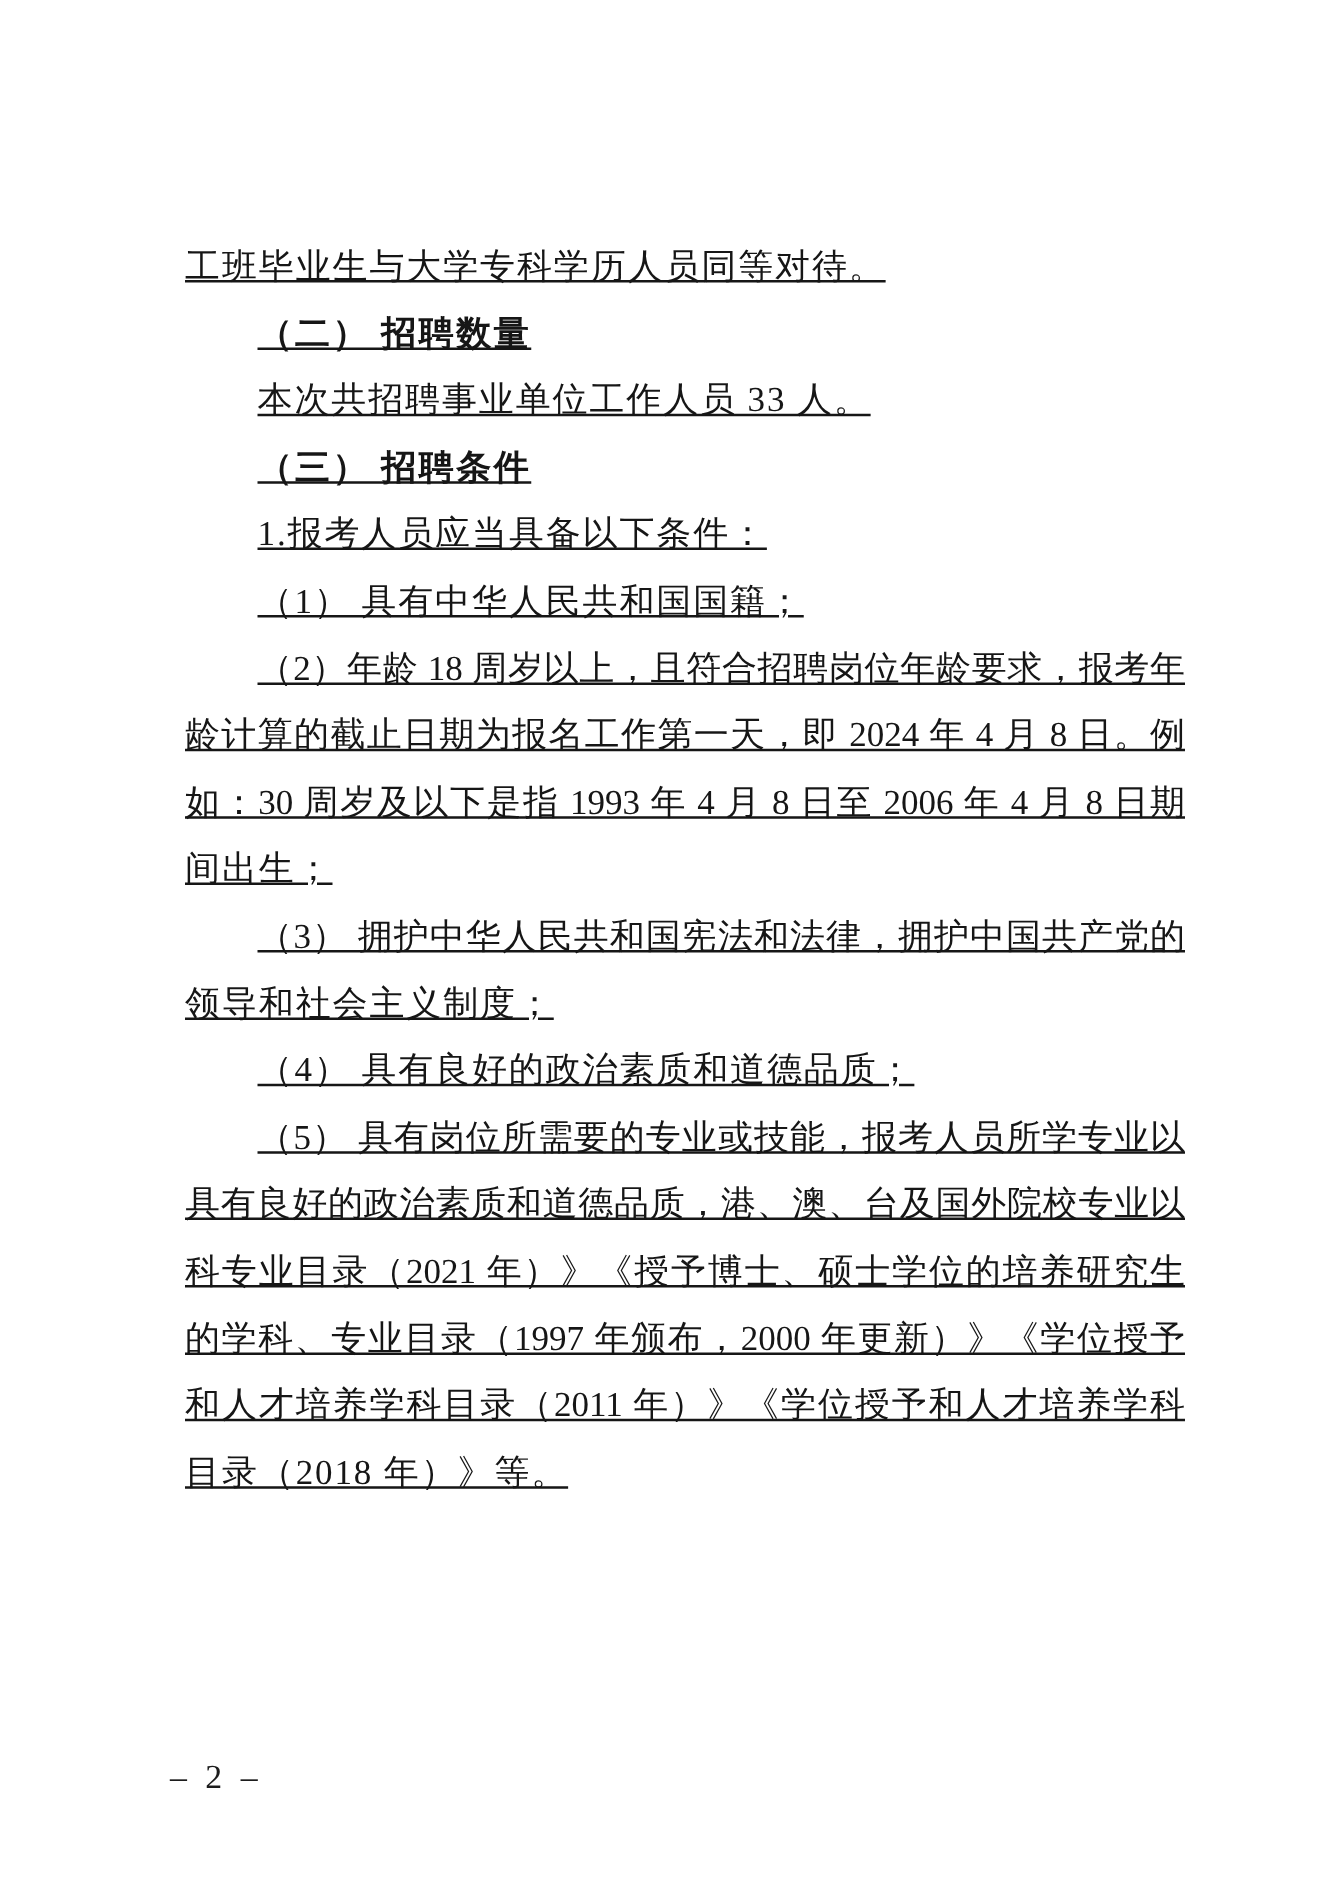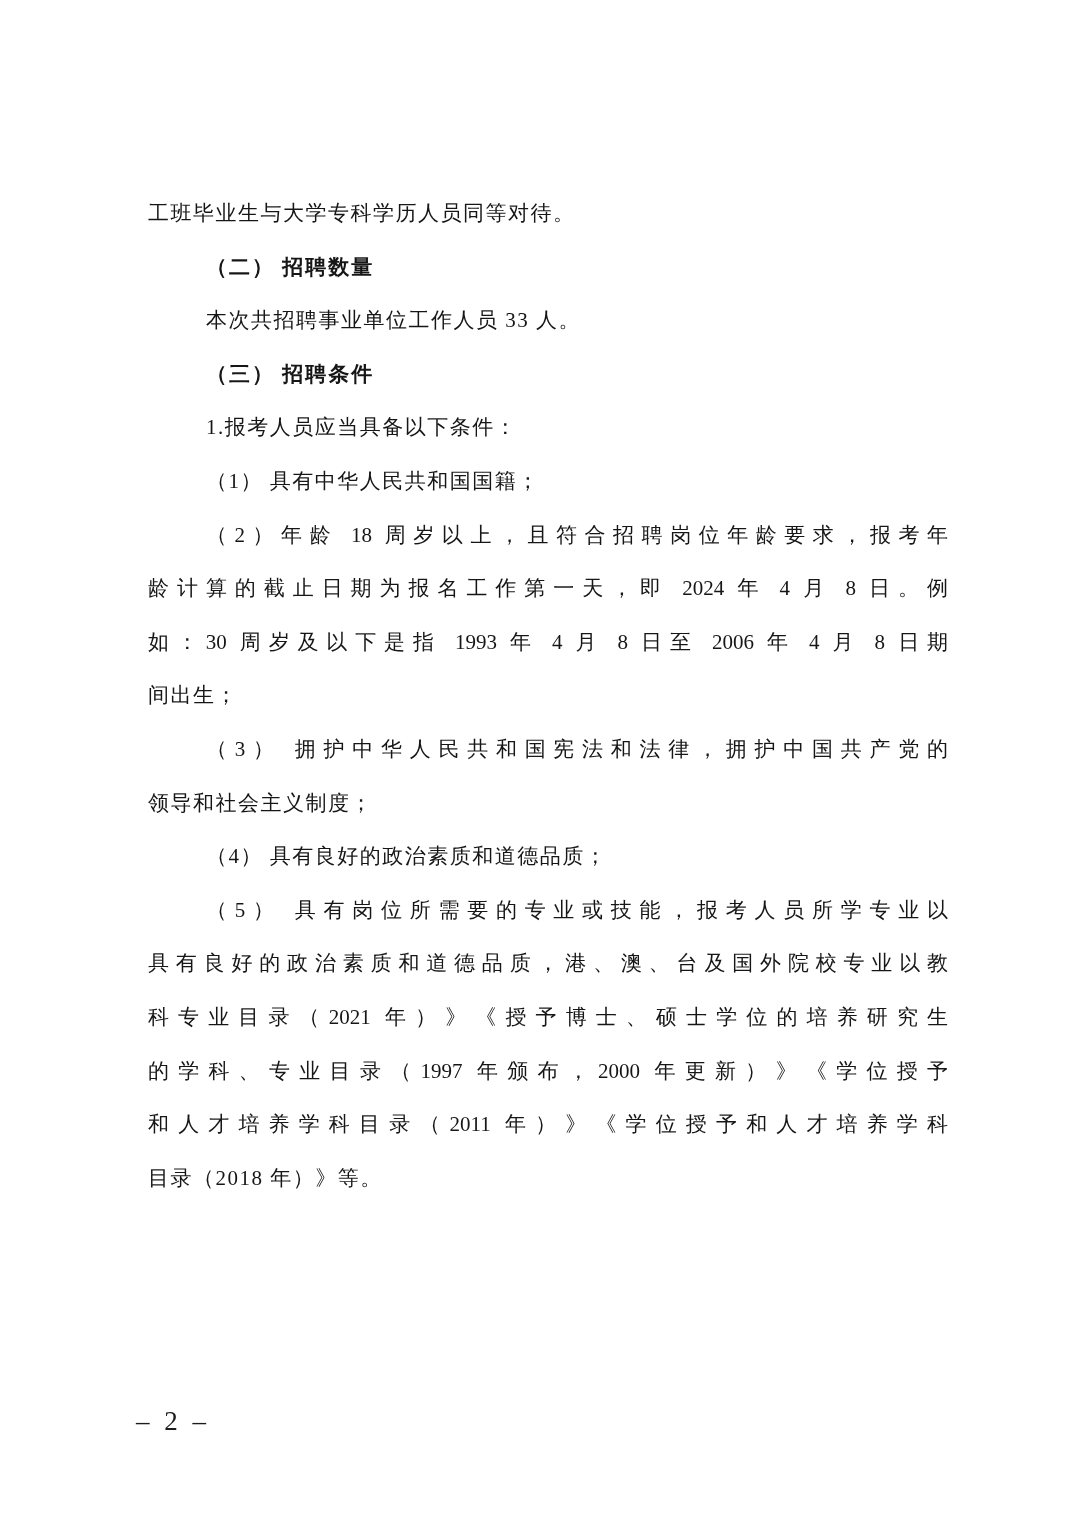--- a/index.html
+++ b/index.html
@@ -13,22 +13,23 @@
     background: #ffffff;
     overflow: hidden;
     font-family: "Liberation Serif", "DejaVu Serif", serif;
     color: #161616;
   }
   .doc {
     position: absolute;
     left: 148px;
     top: 187px;
     width: 800px;
-    font-size: 21px;
+    font-size: 28px;
     line-height: 53.6px;
+    text-decoration: underline;
   }
   .line {
     height: 53.6px;
     letter-spacing: 1.5px;
     white-space: nowrap;
   }
   .line.fill {
     letter-spacing: 0;
     white-space: normal;
     text-align: justify;

